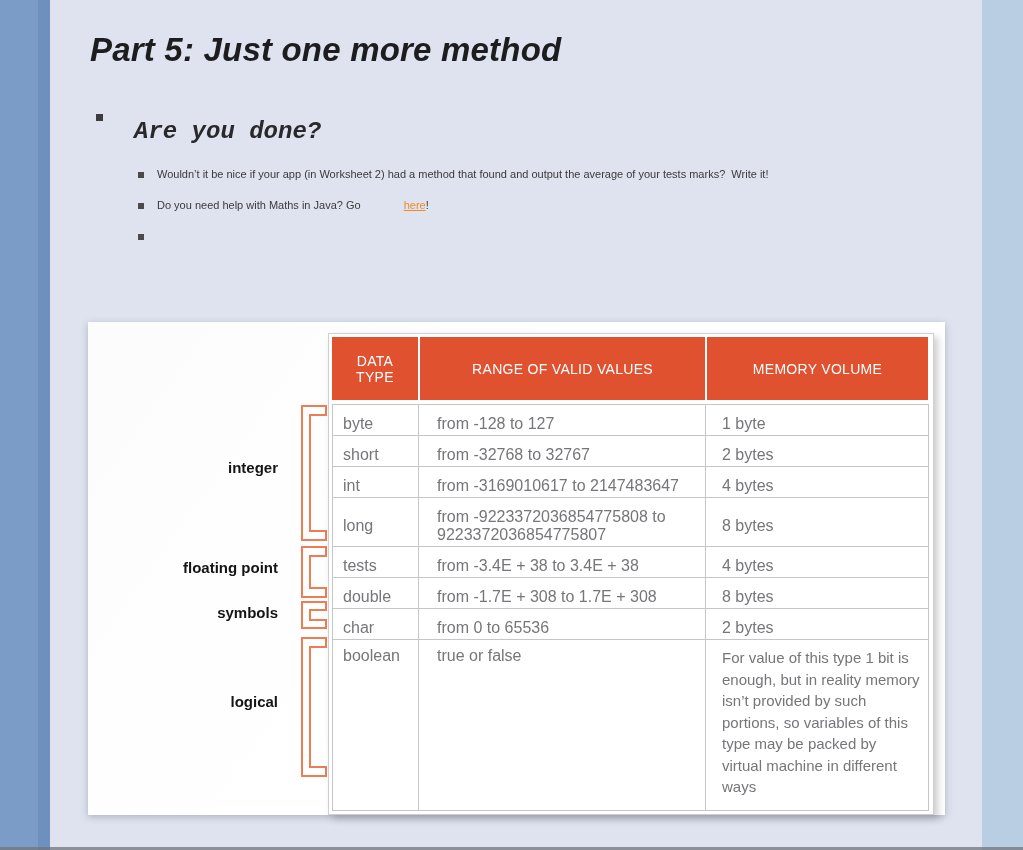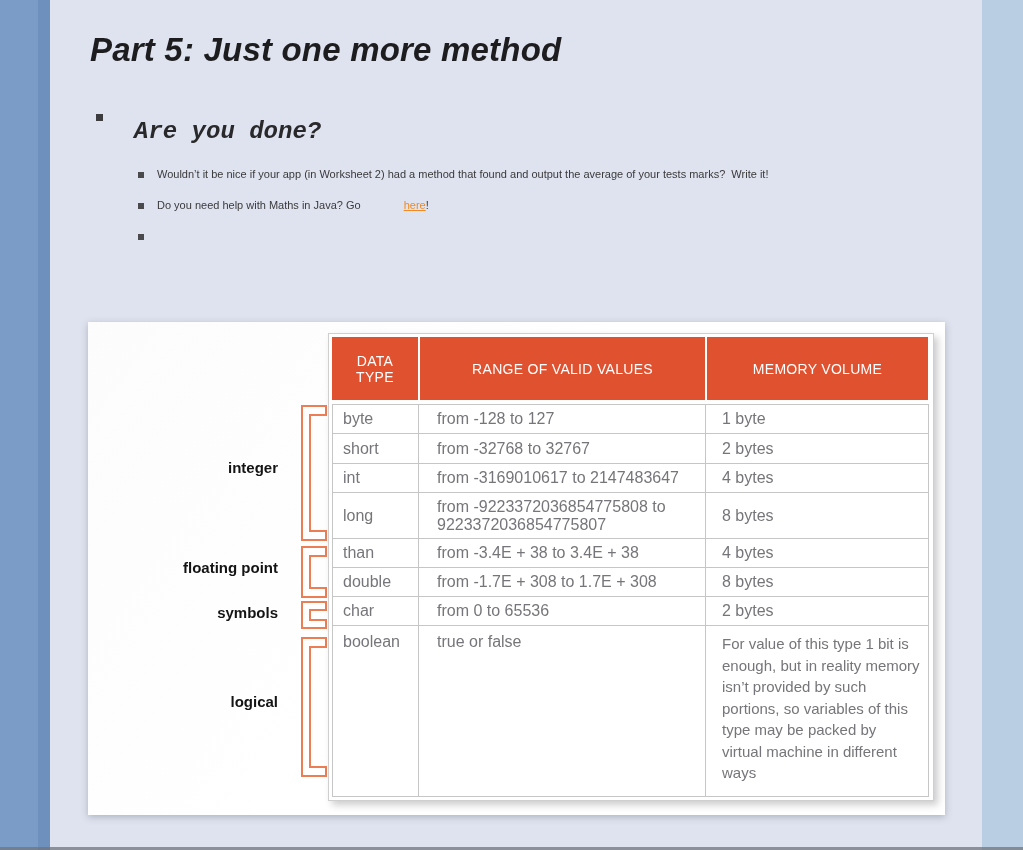--- a/index.html
+++ b/index.html
@@ -76,21 +76,21 @@
   }
   .hcell.c1{width:86px;}
   .hcell.c2{width:285px;}
   .hcell.c3{width:221px;}
   table.dtable{
     border-collapse:collapse;width:596px;margin-top:4px;
     font-size:16px;color:#76767a;table-layout:fixed;
   }
   table.dtable td{
     border:1px solid #c6c6c6;vertical-align:middle;
-    padding:2px 8px 2px 10px;box-sizing:border-box;margin-top:40px;
+    padding:10px 8px 2px 10px;box-sizing:border-box;margin-top:40px;
   }
   table.dtable td.range{padding-left:18px;}
   table.dtable td.mem{padding-left:16px;}
   tr.r-std td{height:29px;}
   tr.r-short td{height:30px;}
   tr.r-long td{height:46px;}
   tr.r-bool td{height:171px;vertical-align:top;padding-top:7px;}
   td.mem-note{font-size:15px;line-height:21.5px;padding-right:8px;}
 </style>
 </head>
@@ -168,21 +168,21 @@
           <td>int</td>
           <td class="range">from -3169010617 to 2147483647</td>
           <td class="mem">4 bytes</td>
         </tr>
         <tr class="r-long">
           <td>long</td>
           <td class="range">from -9223372036854775808 to 9223372036854775807</td>
           <td class="mem">8 bytes</td>
         </tr>
         <tr class="r-std">
-          <td>than</td>
+          <td>tests</td>
           <td class="range">from -3.4E + 38 to 3.4E + 38</td>
           <td class="mem">4 bytes</td>
         </tr>
         <tr class="r-std">
           <td>double</td>
           <td class="range">from -1.7E + 308 to 1.7E + 308</td>
           <td class="mem">8 bytes</td>
         </tr>
         <tr class="r-std">
           <td>char</td>

